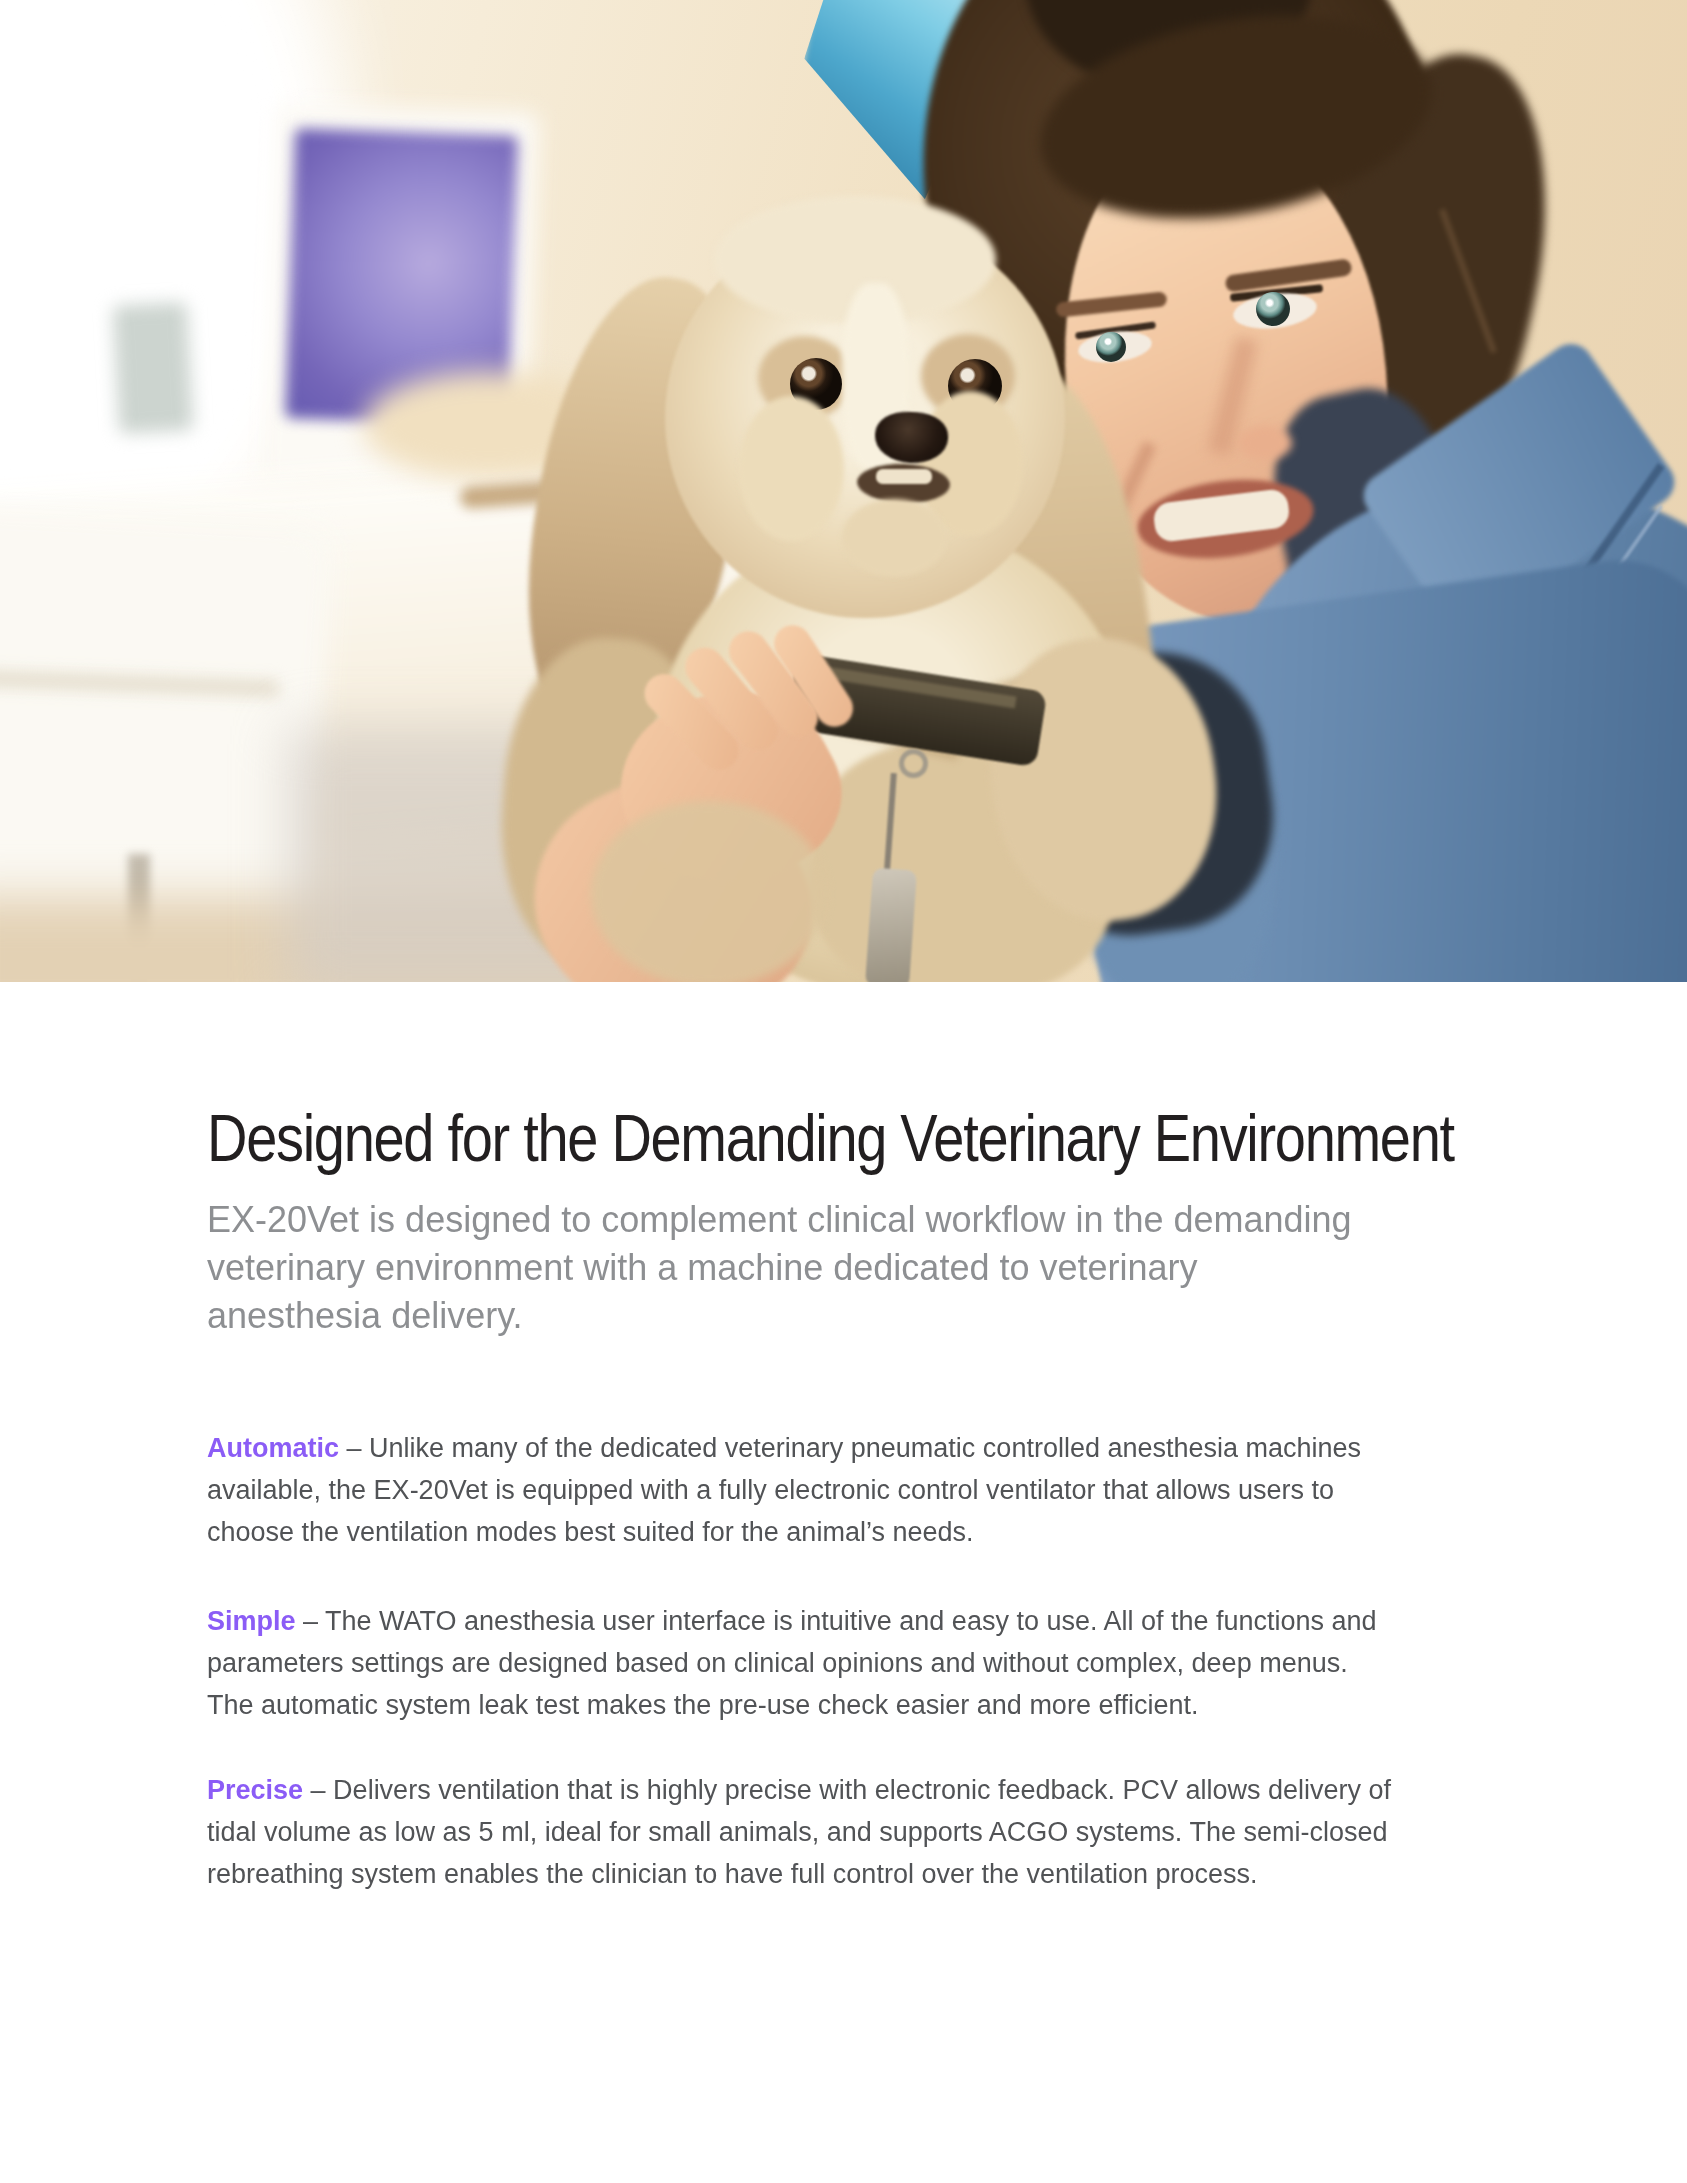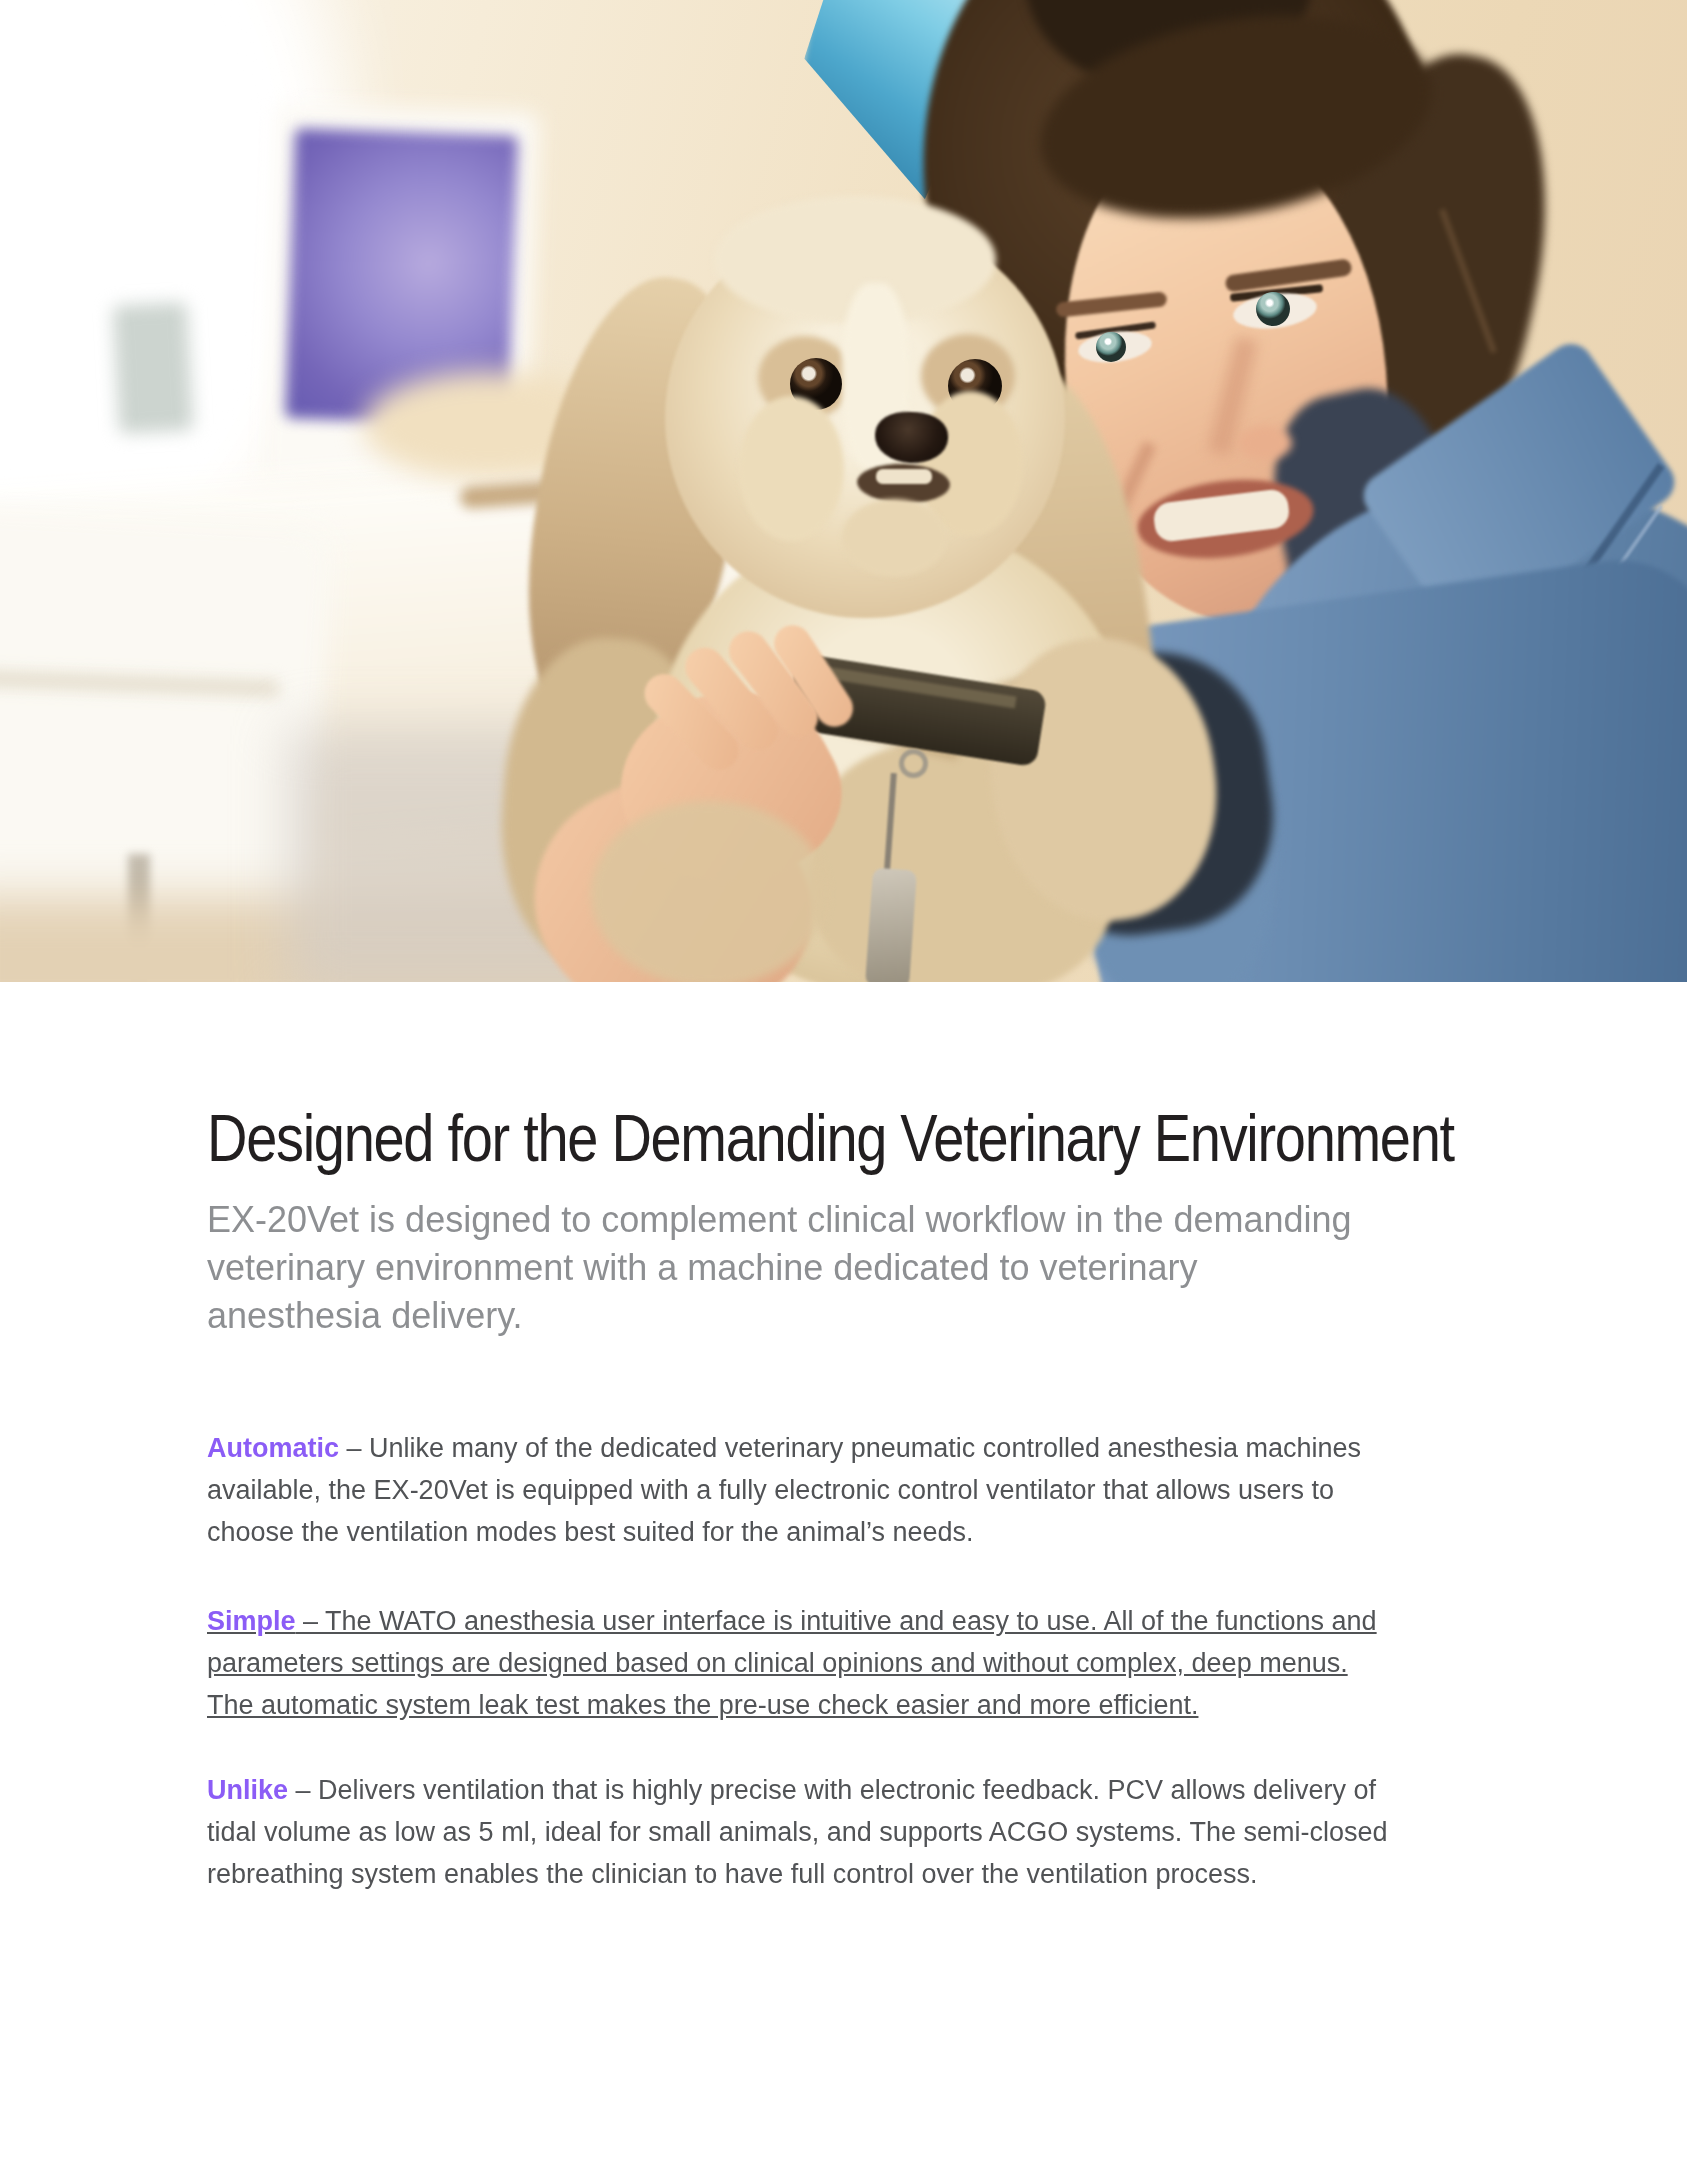--- a/index.html
+++ b/index.html
@@ -10,21 +10,21 @@
   .s{position:absolute;}
   .content{position:absolute;left:207px;top:0;width:1434px;}
   .title{position:absolute;left:0;top:1105px;margin:0;font-size:56px;font-weight:300;
          letter-spacing:-1.3px;line-height:1;color:#221f20;transform:scaleY(1.2);
          transform-origin:0 0;white-space:nowrap;}
   .intro{position:absolute;left:0;top:1196px;margin:0;font-size:36px;font-weight:400;
          line-height:48px;color:#8d8f92;white-space:pre-line;}
   .para{position:absolute;left:0;margin:0;font-size:27px;font-weight:400;line-height:42px;
         color:#515356;white-space:pre-line;}
   .para strong{font-weight:700;color:#8b5cf6;}
-  .para.p1{top:1427px;} .para.p2{top:1600px;text-decoration:underline;} .para.p3{top:1769px;}
+  .para.p1{top:1427px;} .para.p2{top:1600px;} .para.p3{top:1769px;}
 </style>
 </head>
 <body>
 
 <div class="page">
 
   <div class="hero">
 
     <div class="s" style="left:-101px;top:-84px;width:472px;height:726px;background:radial-gradient(ellipse at 40% 40%,#ffffff 0%,#ffffff 55%,rgba(255,255,255,0) 78%);filter:blur(25px);"></div>
     <div class="s" style="left:270px;top:108px;width:263px;height:381px;background:#fcfaf5;border-radius:13.5px;transform:rotate(2deg);filter:blur(10px);"></div>
@@ -115,19 +115,19 @@
 anesthesia delivery.</p>
 
     <p class="para p1"><strong>Automatic</strong><span> –  Unlike many of the dedicated veterinary pneumatic controlled anesthesia machines
 available, the EX-20Vet is equipped with a fully electronic control ventilator that allows users to
 choose the ventilation modes best suited for the animal’s needs.</span></p>
 
     <p class="para p2"><strong>Simple</strong><span> –  The WATO anesthesia user interface is intuitive and easy to use. All of the functions and
 parameters settings are designed based on clinical opinions and without complex, deep menus.
 The automatic system leak test makes the pre-use check easier and more efficient.</span></p>
 
-    <p class="para p3"><strong>Unlike</strong><span> –  Delivers ventilation that is highly precise with electronic feedback. PCV allows delivery of
+    <p class="para p3"><strong>Precise</strong><span> –  Delivers ventilation that is highly precise with electronic feedback. PCV allows delivery of
 tidal volume as low as 5 ml, ideal for small animals, and supports ACGO systems. The semi-closed
 rebreathing system enables the clinician to have full control over the ventilation process.</span></p>
   </div>
 
 </div>
 
 
 </body></html>

